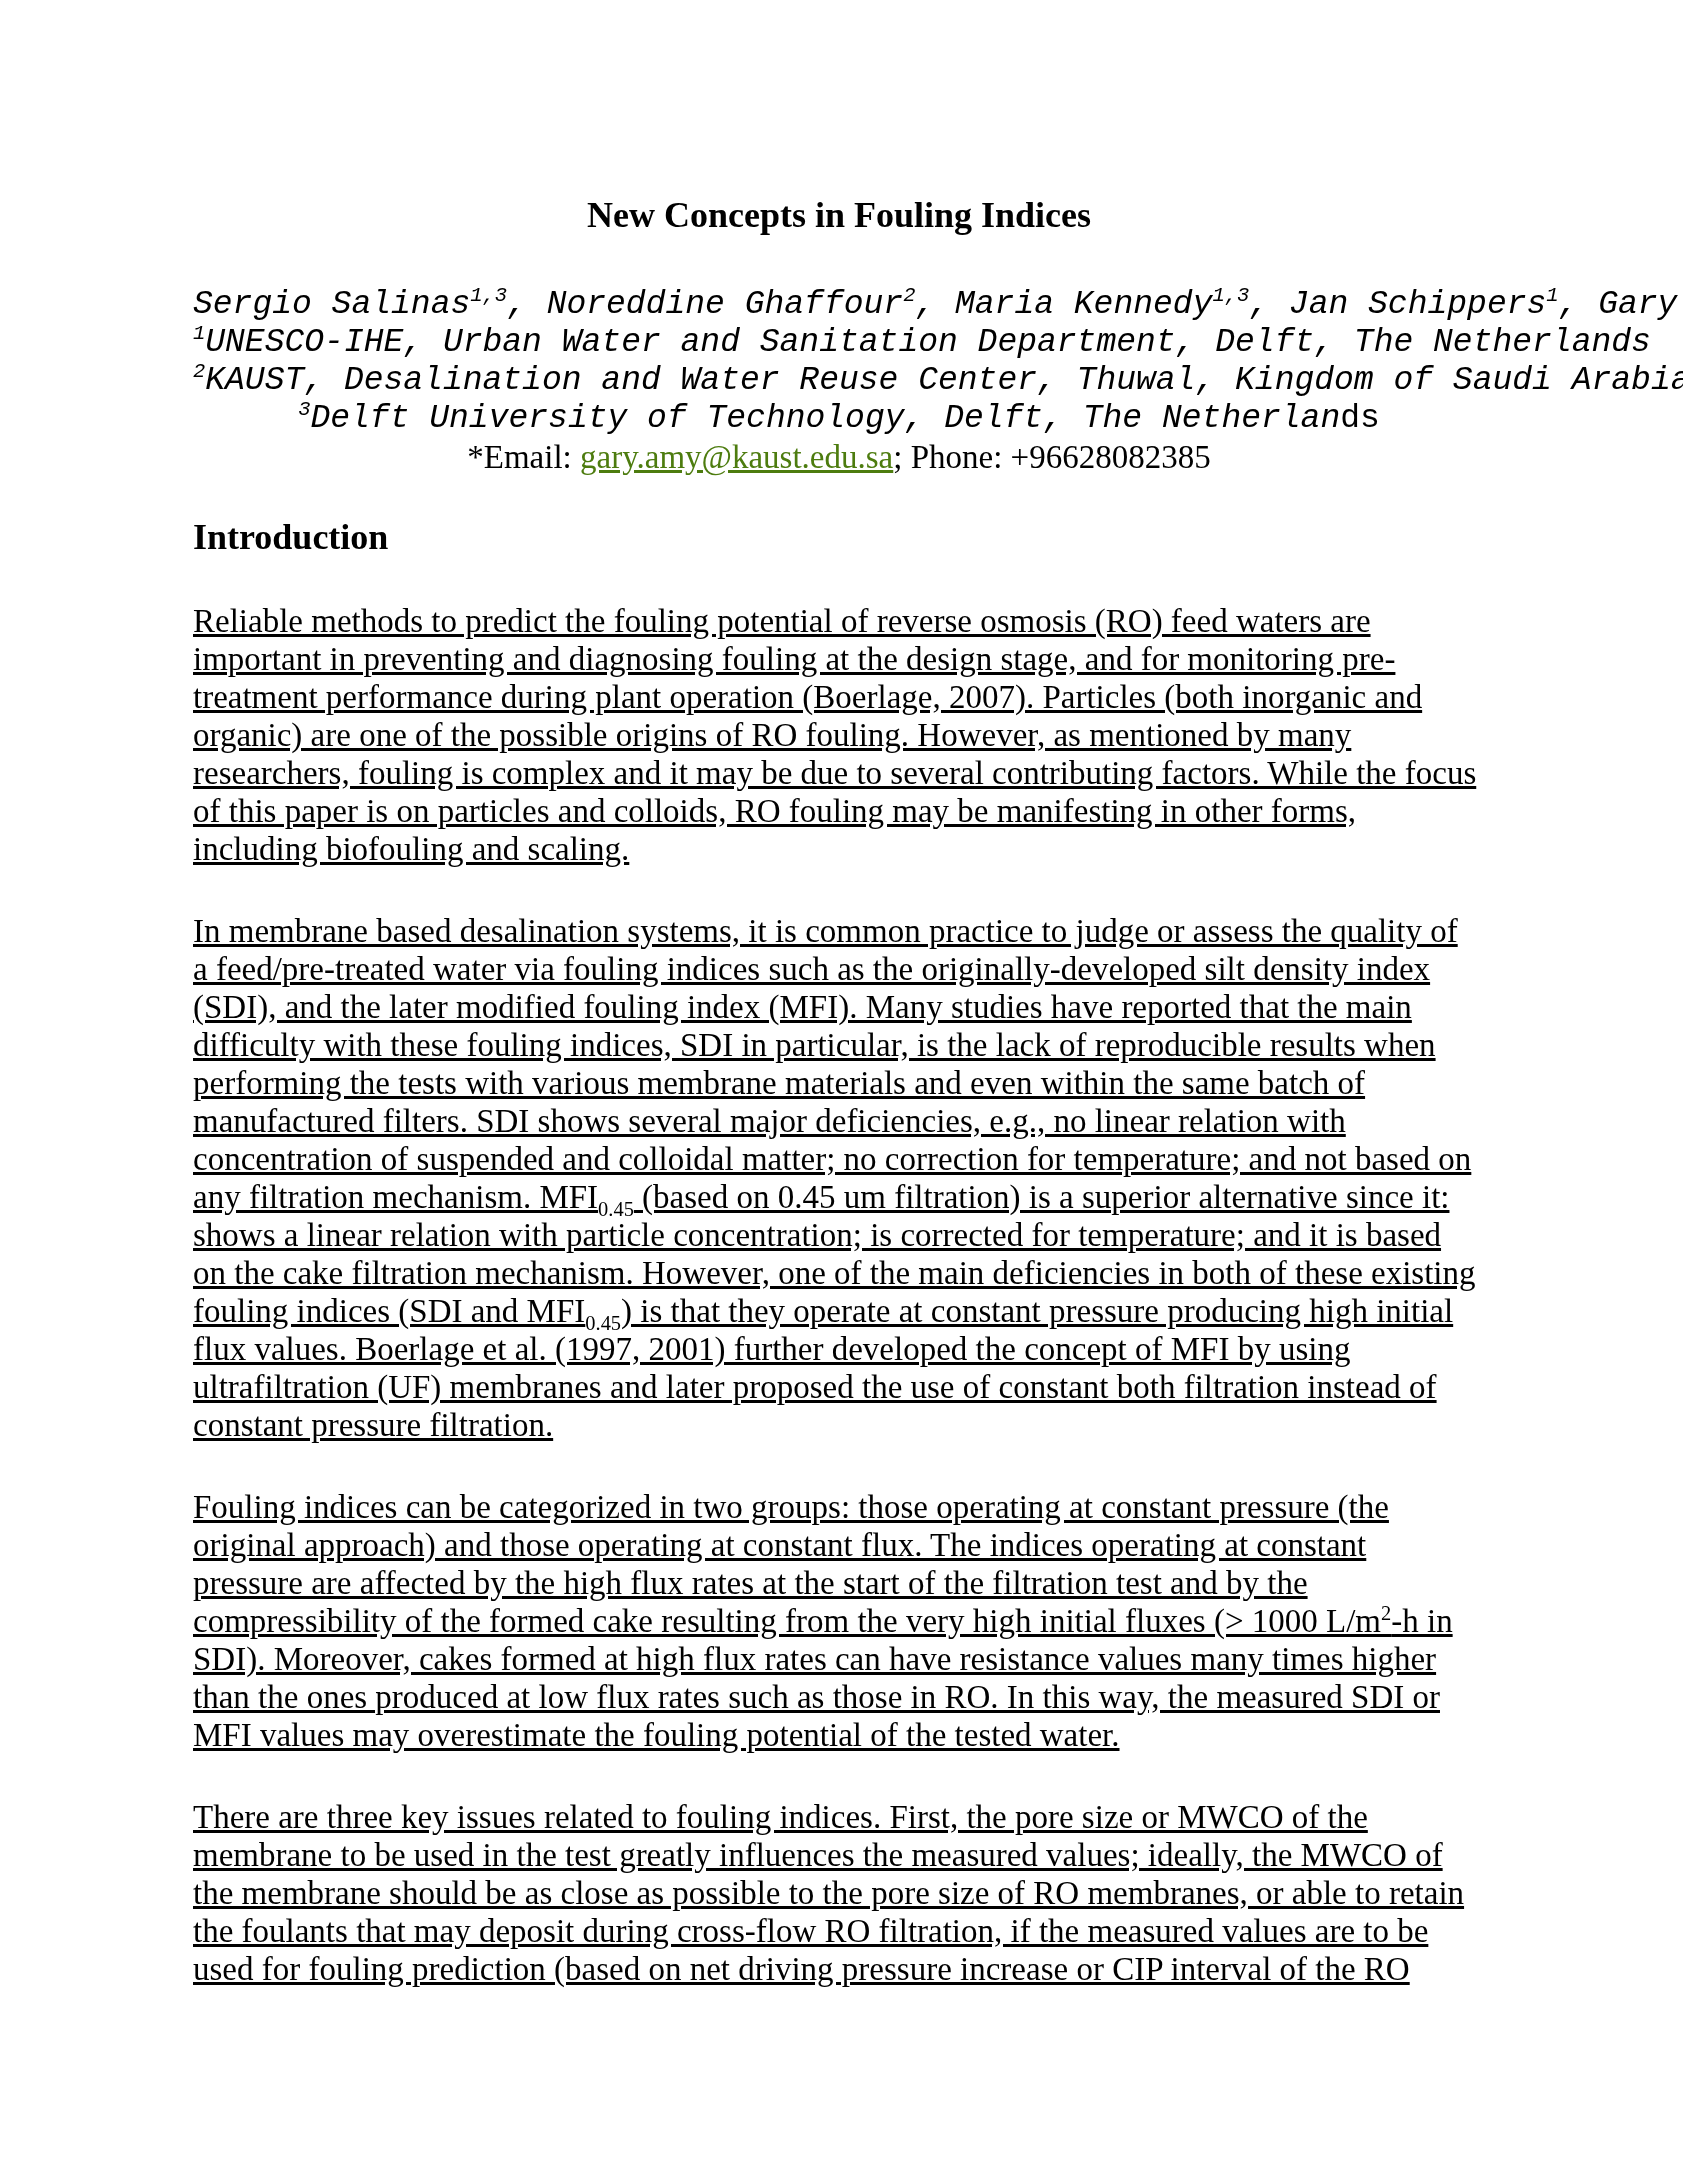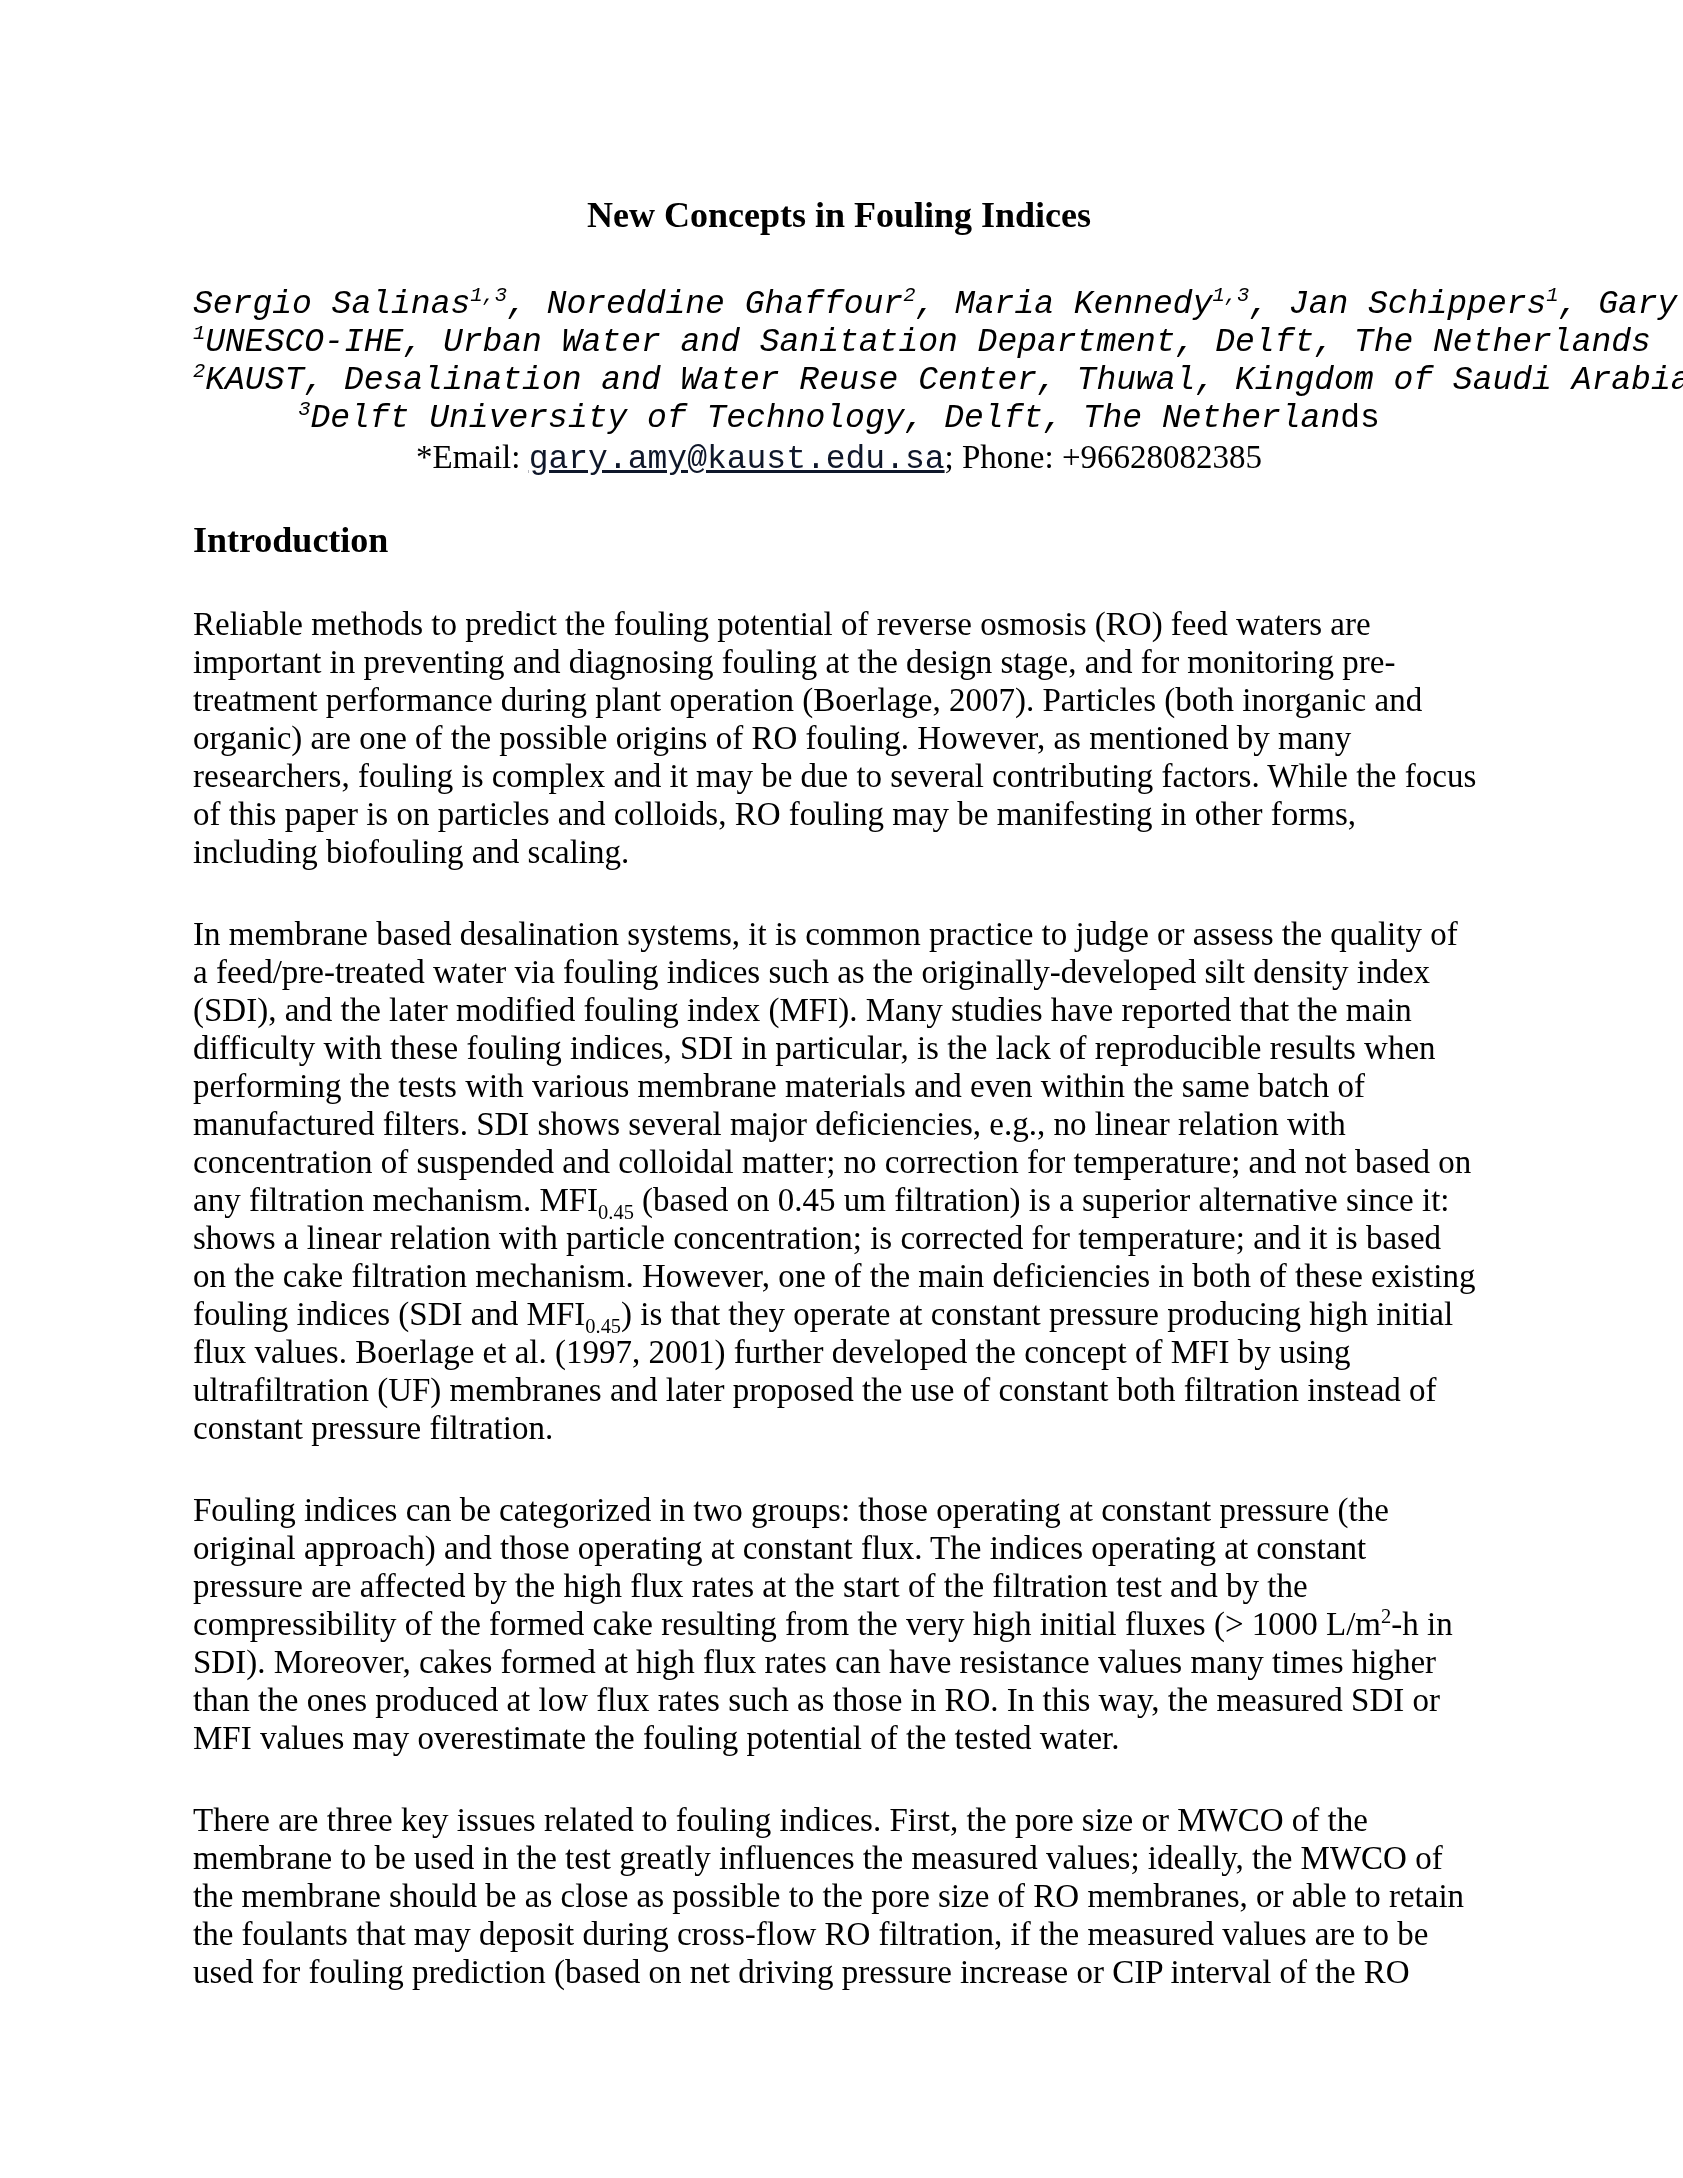--- a/index.html
+++ b/index.html
@@ -47,38 +47,39 @@
     vertical-align: super;
     line-height: 0;
   }
   .sub {
     font-size: 0.62em;
     vertical-align: sub;
     line-height: 0;
   }
   .para {
     margin: 0 0 44px 0;
+    text-decoration: underline;
   }
   .email-link {
     text-decoration: underline;
   }
 </style>
 </head>
 <body>
 
 <div class="page">
 
   <h1 class="title">New Concepts in Fouling Indices</h1>
 
   <div class="center-block">
     <div class="line italic"><span>Sergio Salinas</span><span class="sup">1,3</span><span>, Noreddine Ghaffour</span><span class="sup">2</span><span>, Maria Kennedy</span><span class="sup">1,3</span><span>, Jan Schippers</span><span class="sup">1</span><span>, Gary Amy</span><span class="sup">1,2,3,*</span></div>
     <div class="line italic"><span class="sup">1</span><span>UNESCO-IHE, Urban Water and Sanitation Department, Delft, The Netherlands</span></div>
     <div class="line italic"><span class="sup">2</span><span>KAUST, Desalination and Water Reuse Center, Thuwal, Kingdom of Saudi Arabia</span></div>
     <div class="line italic"><span class="sup">3</span><span>Delft University of Technology, Delft, The Netherlan</span><span class="roman">ds</span></div>
-    <div class="line"><span>*Email: </span><a href="#" class="email-link" style="color: #0f172a; font-family: Liberation Mono, monospace;">gary.amy@kaust.edu.sa</a><span>; Phone: +96628082385</span></div>
+    <div class="line"><span>*Email: </span><a href="#" class="email-link" style="color: #4d7c0f;">gary.amy@kaust.edu.sa</a><span>; Phone: +96628082385</span></div>
   </div>
 
   <h2 class="heading">Introduction</h2>
 
   <div class="body-text">
       <div class="para">
         <div class="line"><span>Reliable methods to predict the fouling potential of reverse osmosis (RO) feed waters are</span></div>
         <div class="line"><span>important in preventing and diagnosing fouling at the design stage, and for monitoring pre-</span></div>
         <div class="line"><span>treatment performance during plant operation (Boerlage, 2007). Particles (both inorganic and</span></div>
         <div class="line"><span>organic) are one of the possible origins of RO fouling. However, as mentioned by many</span></div>

